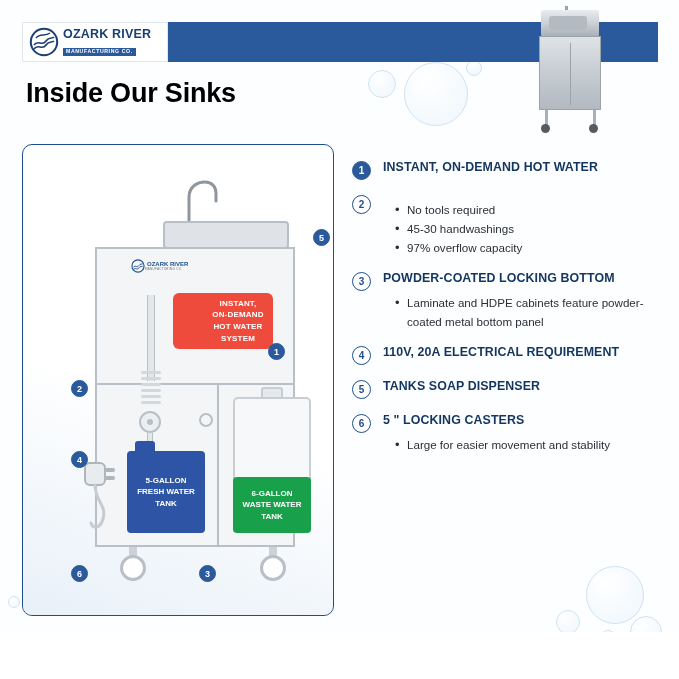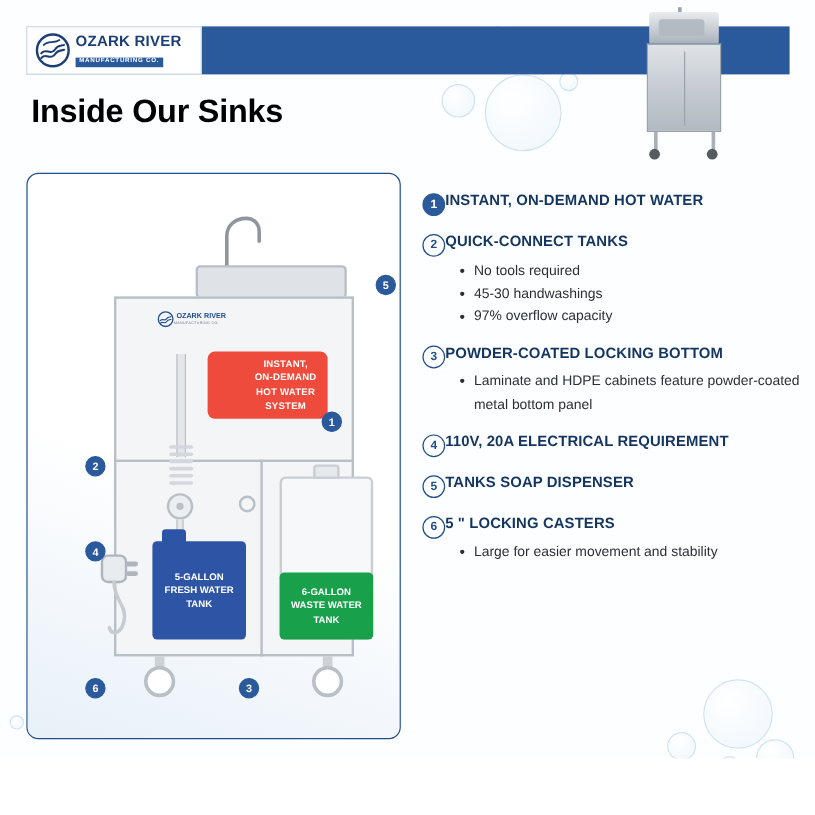--- a/index.html
+++ b/index.html
@@ -449,20 +449,21 @@
   .callout {
     display: flex;
     align-items: flex-start;
     margin-bottom: 10px;
   }
   .callout .badge {
     margin-top: 1px;
     flex: 0 0 19px;
   }
   .callout-body {
+    margin-left: 12px;
     flex: 1 1 auto;
   }
   .callout-title {
     font-size: 12.4px;
     font-weight: bold;
     color: #13355f;
     letter-spacing: 0.1px;
     line-height: 1.25;
   }
   .callout-bullets {
@@ -622,21 +623,20 @@
     <div class="callout gap-lg">
       <div class="badge badge-filled">1</div>
       <div class="callout-body">
         <div class="callout-title">INSTANT, ON-DEMAND HOT WATER</div>
       </div>
     </div>
 
     <div class="callout gap-lg">
       <div class="badge">2</div>
       <div class="callout-body">
-        <div class="callout-title">QUICK-CONNECT TANKS</div>
         <ul class="callout-bullets">
           <li>No tools required</li>
           <li>45-30 handwashings</li>
           <li>97% overflow capacity</li>
         </ul>
       </div>
     </div>
 
     <div class="callout gap-lg">
       <div class="badge">3</div>

